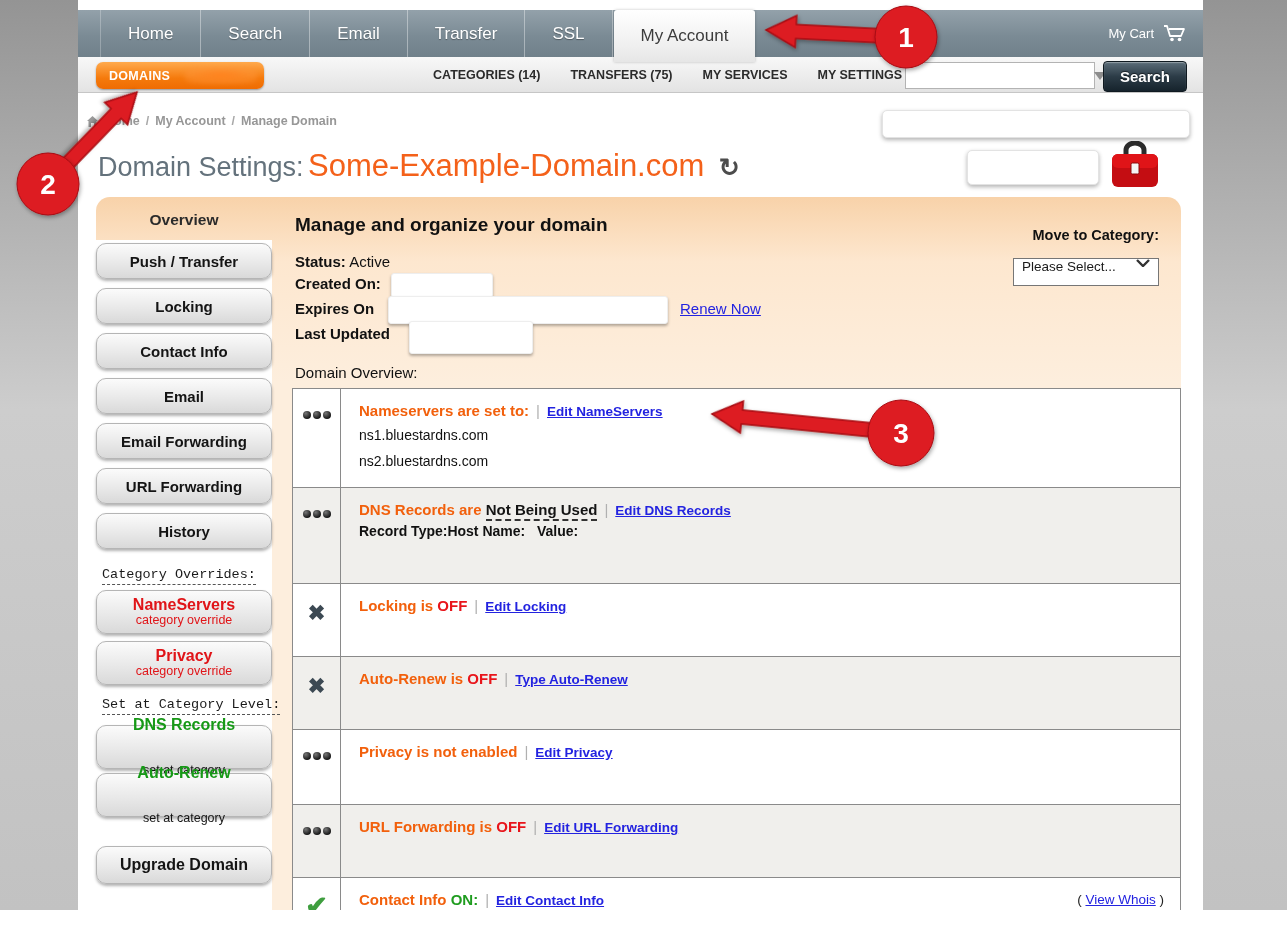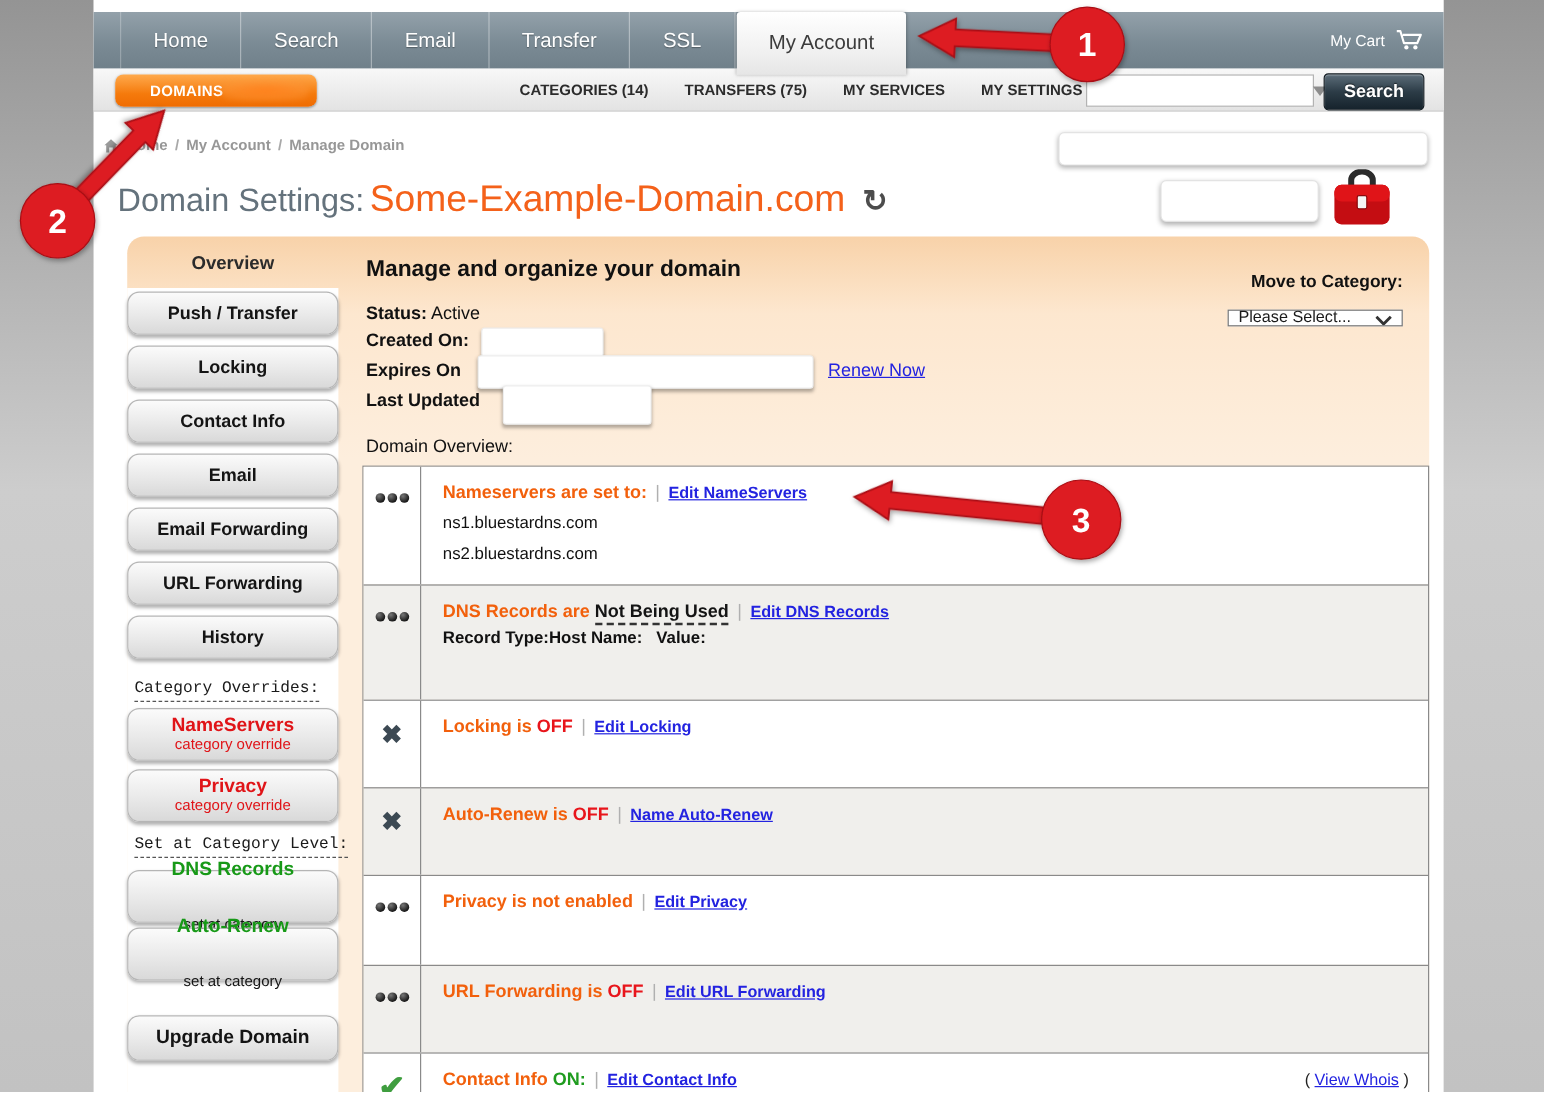--- a/index.html
+++ b/index.html
@@ -18,21 +18,21 @@
   .tab:first-child{border-left:1px solid rgba(255,255,255,.25);}
   .tab.active{background:linear-gradient(180deg,#fff,#efefef 70%,#e6e6e6);color:#3c3c3c;text-shadow:none;
     height:52px;border-radius:3px 3px 0 0;border-right:none;margin-left:1px;box-shadow:0 0 3px rgba(0,0,0,.25);}
   #my-cart{position:absolute;right:16px;top:10px;height:47px;display:flex;align-items:center;gap:9px;color:#fff;font-size:13px;cursor:pointer;z-index:5;}
 
   
   #subnav{position:absolute;left:0;top:57px;width:100%;height:35px;z-index:3;
     background:linear-gradient(180deg,#f8f8f8,#e3e3e3);border-bottom:1px solid #c6c6c6;}
   #domains-btn{position:absolute;left:18px;top:5px;width:168px;height:27px;border-radius:7px;cursor:pointer;
     background:linear-gradient(180deg,#ffaa4d,#f57a0c 60%,#ef6c02);box-shadow:0 1px 2px rgba(0,0,0,.35);
-    color:#fff;font-size:12.5px;font-weight:bold;display:flex;align-items:center;padding-left:29px;box-sizing:border-box;letter-spacing:.3px;}
+    color:#fff;font-size:12.5px;font-weight:bold;display:flex;align-items:center;padding-left:13px;box-sizing:border-box;letter-spacing:.3px;}
   #domains-smudge{position:absolute;right:6px;top:5px;width:74px;height:17px;border-radius:9px;
     background:radial-gradient(ellipse at center,rgba(255,130,30,.95),rgba(255,150,60,.45) 60%,rgba(255,150,60,0));filter:blur(2px);}
   #subnav-items{position:absolute;left:355px;top:0;height:35px;display:flex;align-items:center;gap:30px;}
   .subnav-item{font-size:12.5px;font-weight:bold;color:#2b2b2b;cursor:pointer;white-space:nowrap;}
   #hdr-combo{position:absolute;left:827px;top:5px;width:190px;height:27px;background:#fff;border:1px solid #b3b3b3;box-sizing:border-box;display:flex;align-items:center;}
   #hdr-combo input{flex:1;border:none;outline:none;height:100%;font-size:13px;padding:0 6px;background:transparent;}
   #combo-caret{width:0;height:0;border-left:6px solid transparent;border-right:6px solid transparent;border-top:8px solid #8d8d8d;margin-right:10px;}
   #hdr-search-btn{position:absolute;left:1025px;top:4px;width:82px;height:29px;border-radius:4px;border:1px solid #101a21;cursor:pointer;
     background:linear-gradient(180deg,#5c6d79,#2c3c47 50%,#16232c);color:#fff;font-weight:bold;font-size:15px;display:flex;align-items:center;justify-content:center;
     text-shadow:0 -1px 1px rgba(0,0,0,.6);box-shadow:inset 0 1px 1px rgba(255,255,255,.35);}
@@ -44,21 +44,21 @@
   #page-title{position:absolute;left:20px;top:148px;white-space:nowrap;}
   #title-prefix{font-size:27px;color:#64727c;}
   #title-domain{font-size:31px;color:#f4611a;}
   #refresh-icon{font-size:25px;color:#4c4c4c;font-weight:bold;margin-left:10px;cursor:pointer;display:inline-block;}
   .redact{position:absolute;background:#fff;border-radius:5px;border:1px solid #e3e3e3;box-shadow:0 2px 4px rgba(0,0,0,.3);}
   #redact-a{left:804px;top:110px;width:306px;height:26px;}
   #redact-b{left:889px;top:150px;width:130px;height:33px;}
   #toolbox-icon{position:absolute;left:1028px;top:141px;cursor:pointer;}
 
   
-  #panel{position:absolute;left:28px;top:197px;width:1085px;height:713px;border-radius:14px 14px 0 0;
+  #panel{position:absolute;left:18px;top:197px;width:1085px;height:713px;border-radius:14px 14px 0 0;
     background:linear-gradient(180deg,#f8d2a9 0,#fde7cf 9%,#fdeedd 26%,#fdeedd 100%);}
   #sidebar-white{position:absolute;left:0;top:43px;width:176px;height:670px;background:#fff;}
   #overview-btn{position:absolute;left:0;top:6px;width:176px;height:33px;display:flex;align-items:center;justify-content:center;
     font-size:15.5px;font-weight:bold;color:#2b2b2b;cursor:pointer;}
   .side-btn{position:absolute;left:0;width:176px;height:36px;border:1px solid #b5b5b5;border-radius:10px;box-sizing:border-box;cursor:pointer;
     background:linear-gradient(180deg,#fbfbfb,#e9e9e9 55%,#d9d9d9);box-shadow:0 2px 3px rgba(0,0,0,.3);
     display:flex;flex-direction:column;align-items:center;justify-content:center;font-size:15px;font-weight:bold;color:#141414;}
   .side-btn.two-line{height:44px;}
   .side-btn .l1{font-size:16px;font-weight:bold;line-height:1.1;}
   .side-btn .l2{font-size:12.5px;font-weight:normal;line-height:1.1;}
@@ -72,22 +72,22 @@
   #renew-link{position:absolute;left:584px;top:103px;}
   a.lnk{color:#2323e0;text-decoration:underline;cursor:pointer;font-size:13.5px;}
   #renew-link a{font-size:15px;}
   .redact2{position:absolute;background:#fff;border-radius:3px;box-shadow:0 2px 3px rgba(0,0,0,.3);border:1px solid #eee;}
   #box-created{left:295px;top:76px;width:100px;height:23px;}
   #created-dash{position:absolute;left:295px;top:102px;width:100px;border-top:1px dashed #777;}
   #box-expires{left:292px;top:99px;width:278px;height:26px;}
   #box-updated{left:313px;top:124px;width:122px;height:31px;}
 
   #move-label{position:absolute;right:22px;top:30px;font-size:14.5px;font-weight:bold;color:#111;}
-  #move-select{position:absolute;right:22px;top:61px;width:146px;height:14px;background:#fff;border:1px solid #767676;box-sizing:border-box;
-    display:flex;align-items:flex-end;justify-content:space-between;padding:0 8px;font-size:13.5px;color:#1a1a1a;cursor:pointer;}
+  #move-select{position:absolute;right:22px;top:61px;width:146px;height:28px;background:#fff;border:1px solid #767676;box-sizing:border-box;
+    display:flex;align-items:flex-start;justify-content:space-between;padding:0 8px;font-size:13.5px;color:#1a1a1a;cursor:pointer;}
 
   
   #ov-table{position:absolute;left:196px;top:191px;width:889px;border:1px solid #8a8a8a;box-sizing:border-box;}
   .ov-row{display:flex;border-top:1px solid #8a8a8a;position:relative;}
   .ov-row:first-child{border-top:none;}
   .ov-row.alt{background:#f0efec;}
   .ov-row.norm{background:#fff;}
   .ov-icon{width:48px;flex:none;border-right:1px solid #8a8a8a;display:flex;justify-content:center;padding-top:18px;box-sizing:border-box;}
   .ov-body{flex:1;padding:13px 16px 0 18px;box-sizing:border-box;}
   .ov-title{font-size:15px;font-weight:bold;}
@@ -294,21 +294,21 @@
           </div>
           <div class="ov-body">
             <div class="ov-title"><span class="tp-orange">Locking is </span><span class="tp-red">OFF</span><span class="ov-sep">|</span><a class="lnk">Edit Locking</a></div>
           </div>
         </div>
         <div class="ov-row alt" style="height: 72px;">
           <div class="ov-icon">
             <span class="icon-cross">✖</span>
           </div>
           <div class="ov-body">
-            <div class="ov-title"><span class="tp-orange">Auto-Renew is </span><span class="tp-red">OFF</span><span class="ov-sep">|</span><a class="lnk">Name Auto-Renew</a></div>
+            <div class="ov-title"><span class="tp-orange">Auto-Renew is </span><span class="tp-red">OFF</span><span class="ov-sep">|</span><a class="lnk">Type Auto-Renew</a></div>
           </div>
         </div>
         <div class="ov-row norm" style="height: 74px;">
           <div class="ov-icon">
             <span class="icon-dots">
               <i></i>
               <i></i>
               <i></i>
             </span>
           </div>

